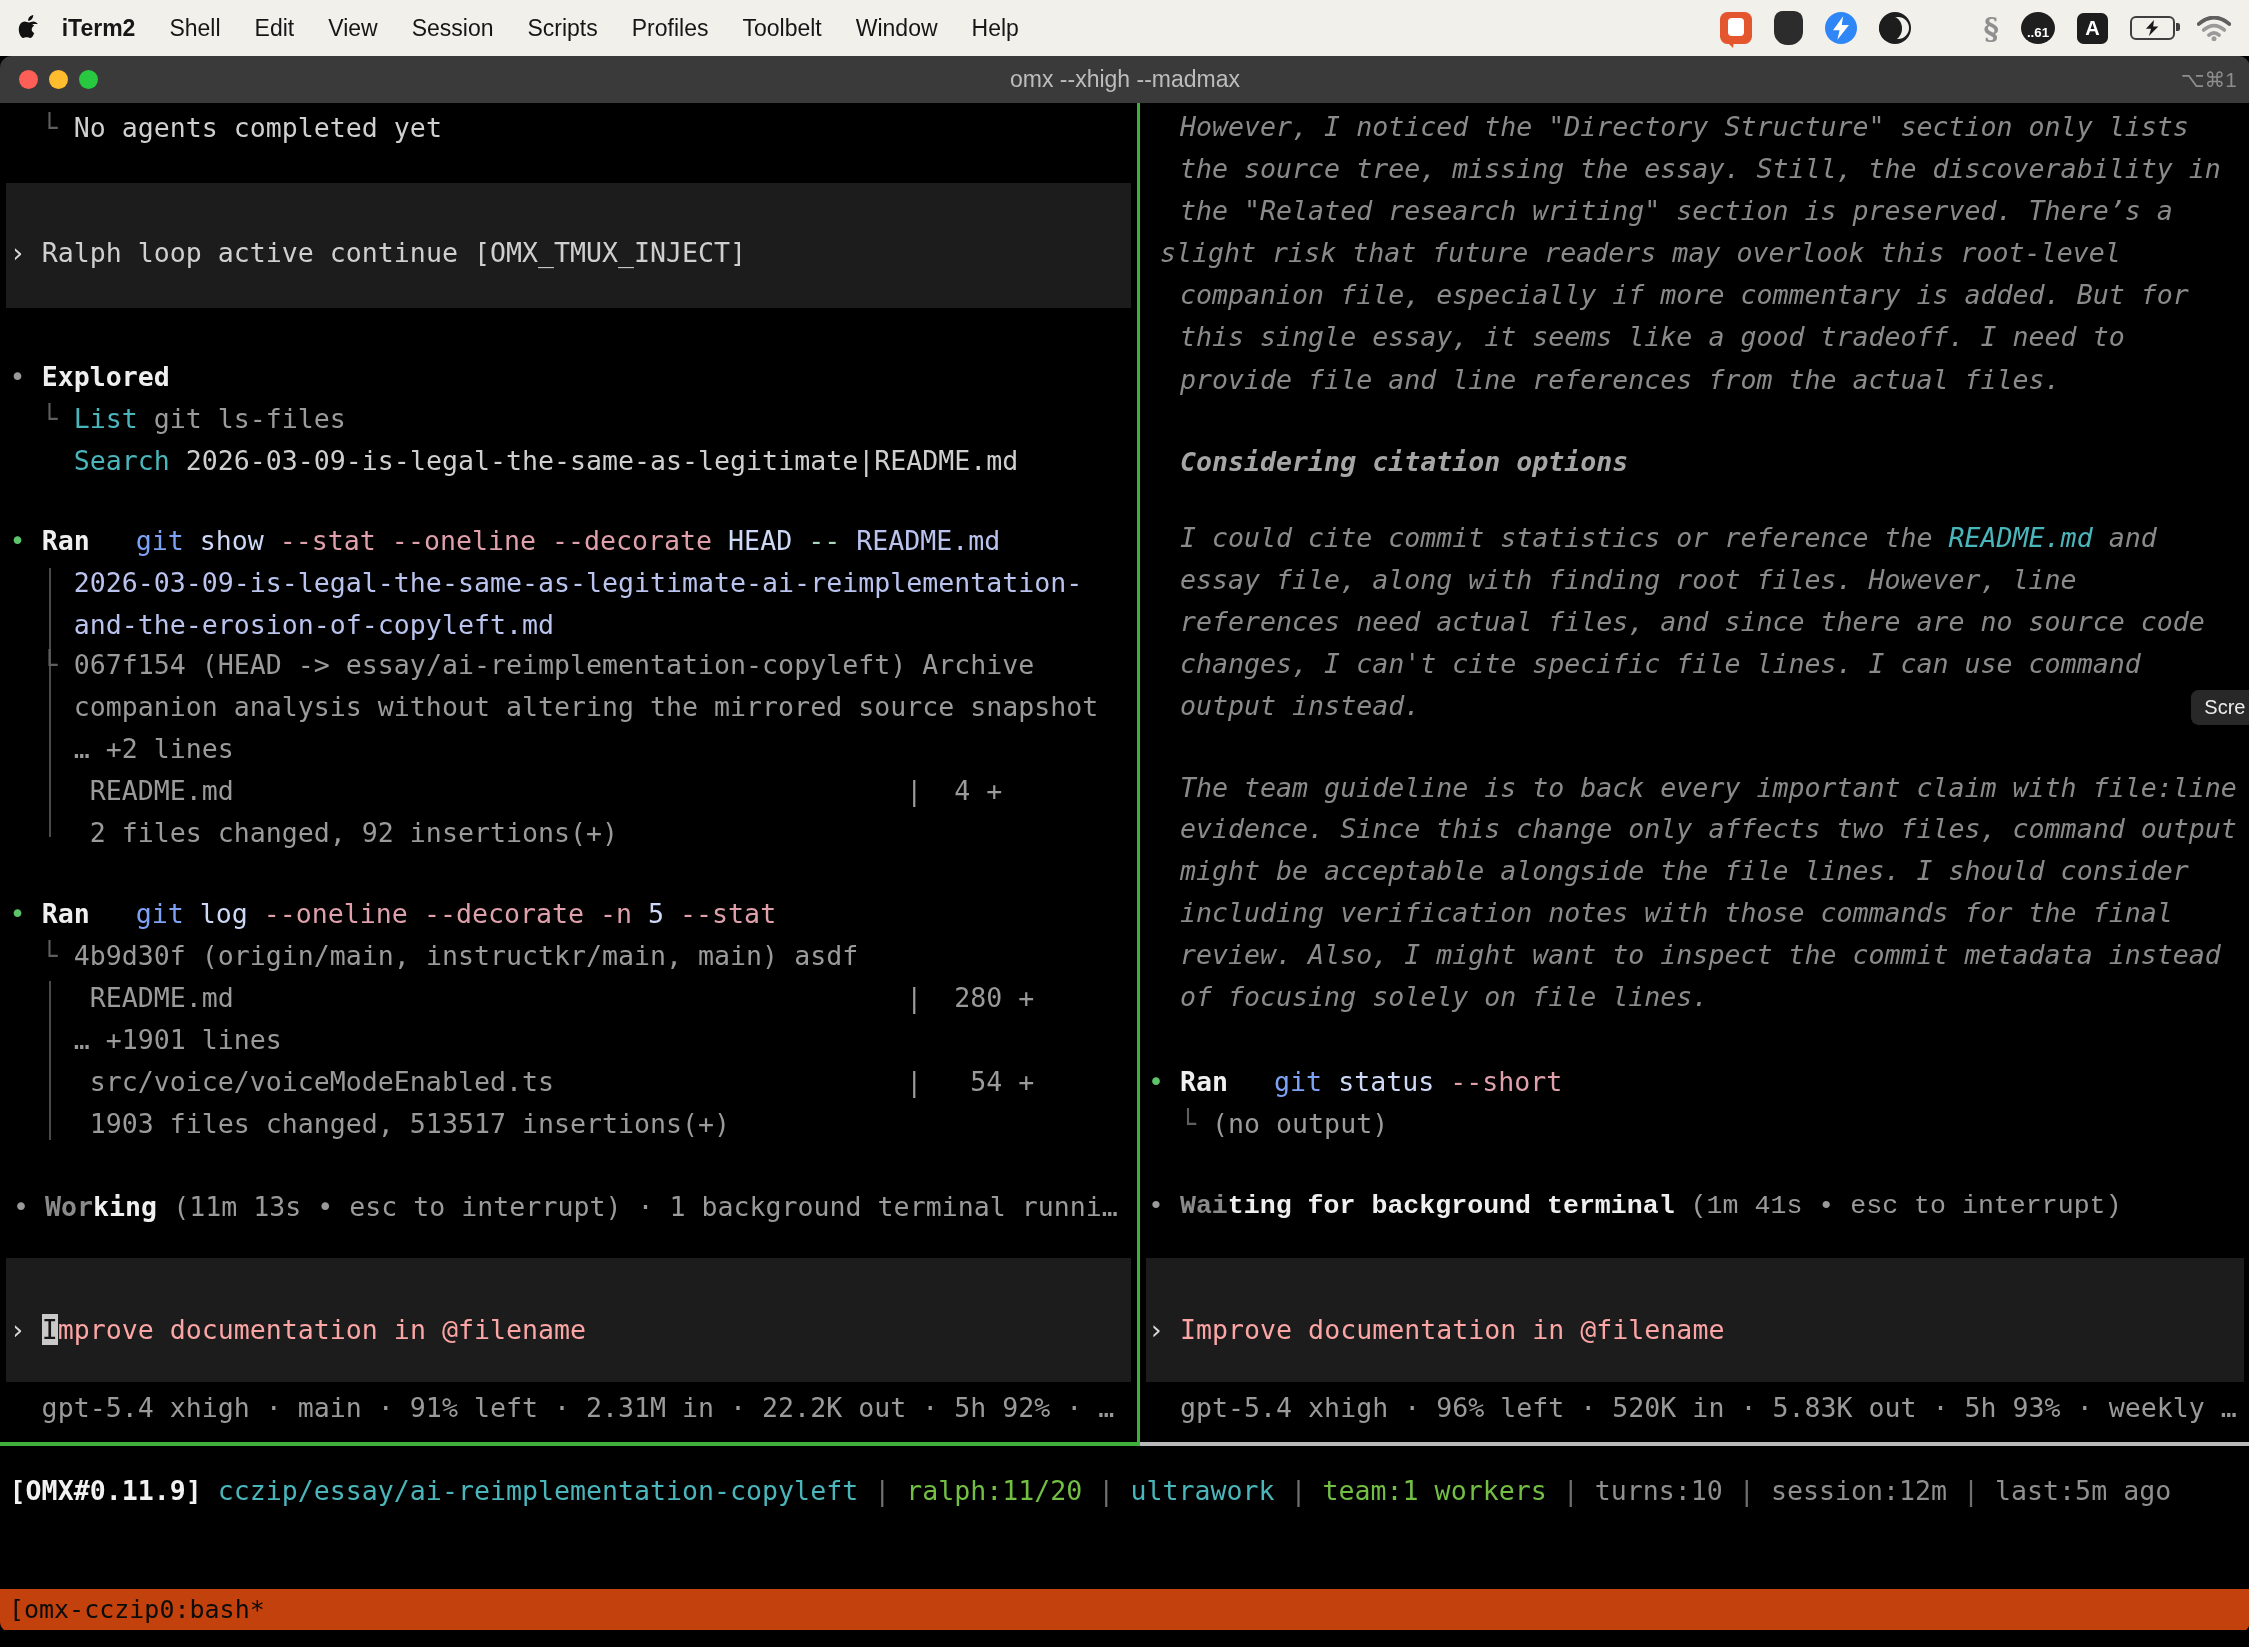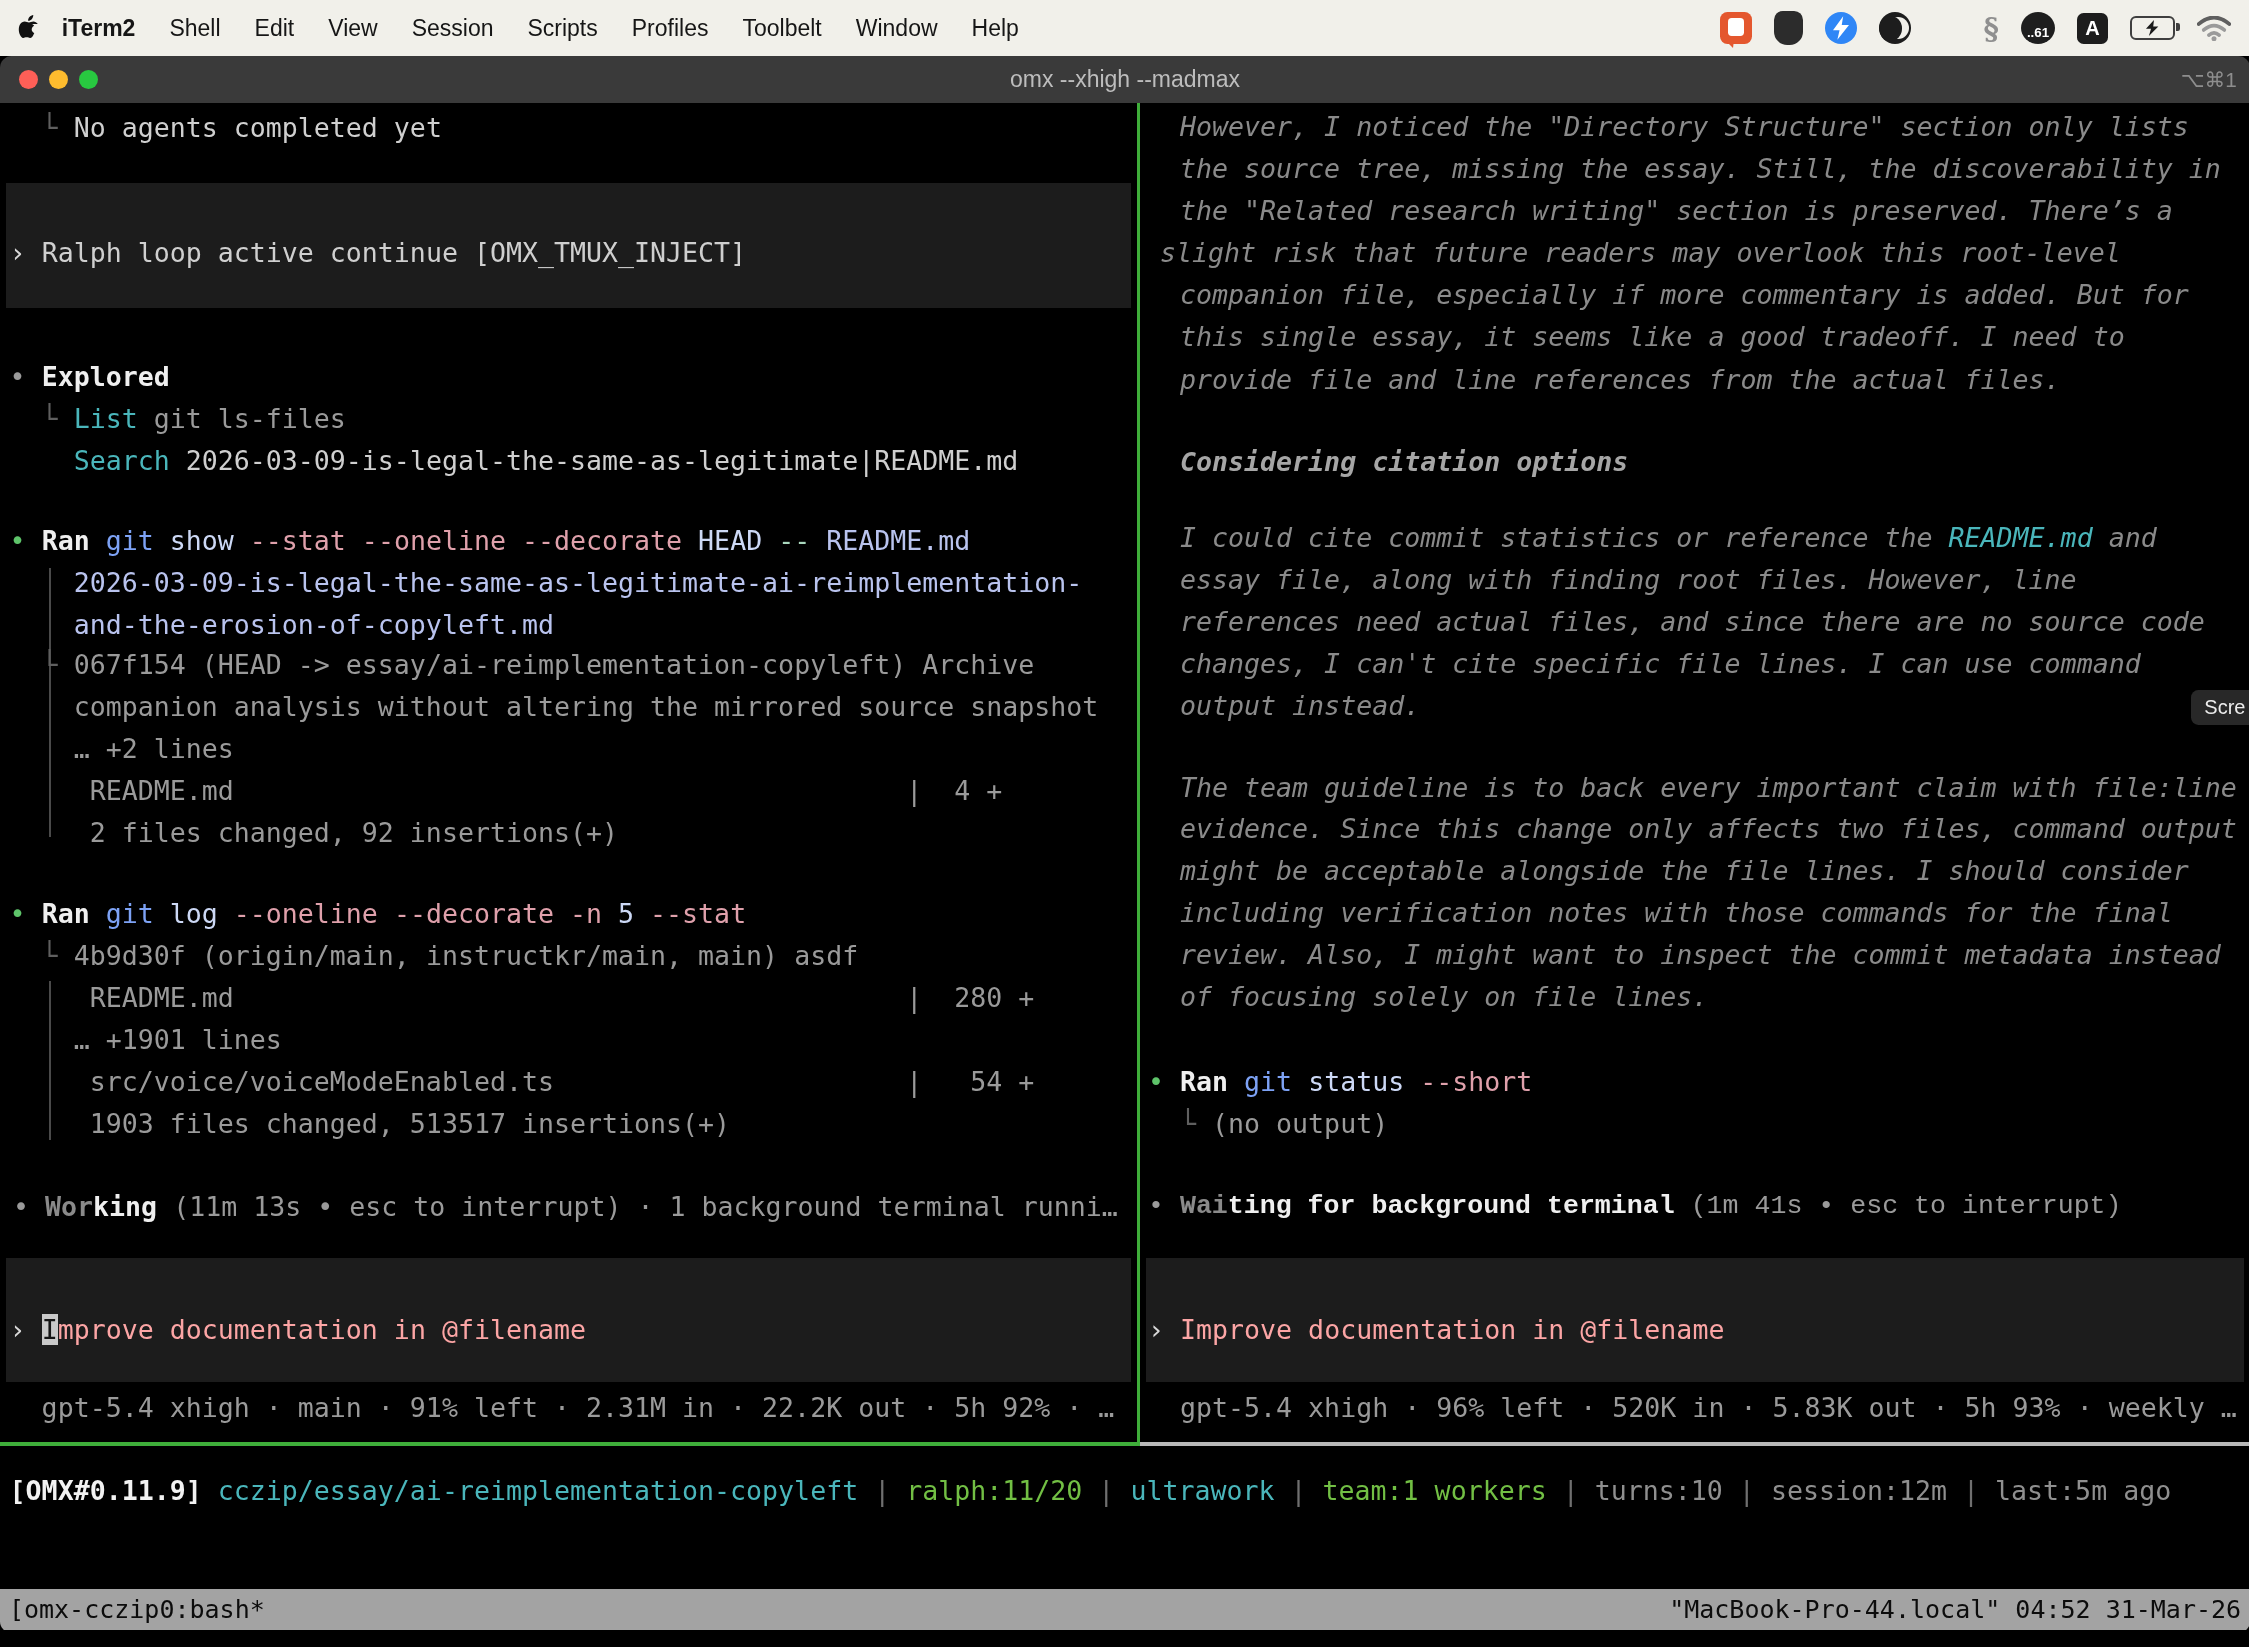--- a/index.html
+++ b/index.html
@@ -36,25 +36,25 @@
   .l-close{background:#ff5f57;} .l-min{background:#febc2e;} .l-zoom{background:#28c840;}
   .wtitle{position:absolute;left:0;width:100%;text-align:center;top:9.6px;color:#bdbdbd;font-family:"Liberation Sans",sans-serif;font-size:23px;}
   .wshort{position:absolute;right:13.3px;top:11.8px;color:#8e8e8e;font-family:"Liberation Sans",sans-serif;font-size:20.7px;}
   #term-layer{position:absolute;left:0;top:47px;width:2148px;height:1529px;background:#000;}
   .tline{position:absolute;font-size:26.6px;line-height:32px;white-space:pre;}
   .tbox{position:absolute;background:#1c1c1c;}
   .vline{position:absolute;width:1.5px;background:#4a4a4a;}
   .vdiv{position:absolute;left:1137px;top:0;width:3px;height:1339px;background:#3fae3a;}
   .hdiv-l{position:absolute;left:0;top:1339px;width:1140px;height:3.7px;background:#3fae3a;}
   .hdiv-r{position:absolute;left:1140px;top:1339px;width:1110px;height:3.7px;background:#b9b9b9;}
-  .tmuxbar{position:absolute;left:0;top:1533px;width:100%;height:41px;background:#a3a3a3;color:#0c0c0c;font-size:25px;line-height:41px;display:flex;justify-content:space-between;padding:0 8.9px;box-sizing:border-box;}
+  .tmuxbar{position:absolute;left:0;top:1533px;width:100%;height:41px;background:#c2410c;color:#0c0c0c;font-size:25px;line-height:41px;display:flex;justify-content:space-between;padding:0 8.9px;box-sizing:border-box;flex-direction:column;}
   
   .s-g{color:#9a9a9a;} .s-lg{color:#cfcfcf;} .s-w{color:#efefef;font-weight:bold;}
   .s-wn{color:#d8d8d8;} .s-dim{color:#5f5f5f;} .s-teal{color:#4ab6bb;}
-  .s-blue{color:#7da2f5;} .s-lav{color:#ccd8f5;} .s-pink{color:#dfa0ab;}
+  .s-blue{color:#7da2f5;margin-left:30px;} .s-lav{color:#ccd8f5;} .s-pink{color:#dfa0ab;}
   .s-fil{color:#b9c3ee;} .s-mint{color:#a9d7bd;} .s-gb{color:#5ec46a;}
   .s-shim{color:#8a8a8a;font-weight:bold;} .s-ph{color:#fca5a5;}
   .s-cur{background:#c9c9c9;color:#151515;}
   .s-it{color:#8a8a8a;font-style:italic;} .s-ith{color:#a6a6a6;font-style:italic;font-weight:bold;}
   .s-itteal{color:#4ab6bb;font-style:italic;}
   .s-omx{color:#f2f2f2;font-weight:bold;} .s-sep{color:#6f6f6f;} .s-grn{color:#72bf44;} .s-dimg{color:#8f8f8f;}
   .tooltip{position:absolute;left:2191px;top:690px;width:89px;height:35px;background:#282828;border-radius:7.4px 0 0 7.4px;color:#ececec;font-family:"Liberation Sans",sans-serif;font-size:20px;line-height:35px;padding-left:13.3px;box-sizing:border-box;z-index:9;}
 </style>
 </head>
 <body>

